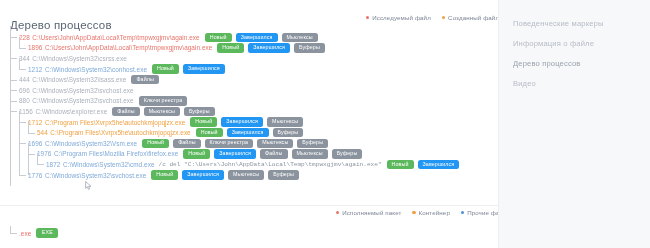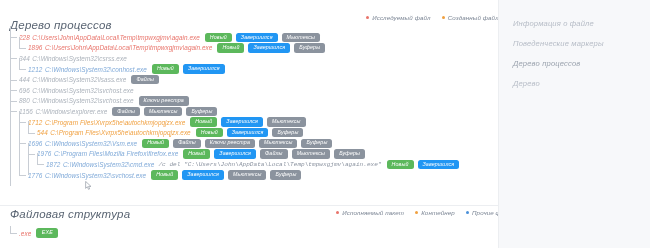--- a/index.html
+++ b/index.html
@@ -2,21 +2,21 @@
 <html><head>
 <meta charset="utf-8">
 <style>
   html,body{margin:0;padding:0;}
   body{
     width:650px;height:248px;overflow:hidden;
     background:#ffffff;
     font-family:"Liberation Sans","DejaVu Sans",sans-serif;
     color:#3c4858;
   }
-  .page{position:relative;width:650px;height:204px;background:#fff;font-style:italic;}
+  .page{position:relative;width:650px;height:204px;background:#fff;}
 
   
   .sidebar{
     position:absolute;right:0;top:0;width:152px;height:248px;
     background:#f7f8fa;border-left:1px solid #eceef1;
     box-sizing:border-box;padding:14px 0 0 14px;
   }
   .sidebar-item{
     font-size:7.6px;line-height:10px;color:#b6bcc6;
     padding:5.0px 0;letter-spacing:.15px;white-space:nowrap;cursor:pointer;
@@ -324,21 +324,20 @@
             <span class="badge b-blue">Завершился</span>
             <span class="badge b-grey">Мьютексы</span>
             <span class="badge b-grey">Буферы</span>
           </span>
         </div>
       </div>
   </div>
 
   <div class="card-divider"></div>
 
-  <div class="section-title" id="fs-title">Файловая структура</div>
 
   <div class="legend" id="legend-bottom">
     <div class="legend-entry">
       <span class="legend-dot" style="background:#e8736a"></span>
       <span class="legend-text">Исполняемый пакет</span>
     </div>
     <div class="legend-entry">
       <span class="legend-dot" style="background:#f0a040"></span>
       <span class="legend-text">Контейнер</span>
     </div>
@@ -353,23 +352,23 @@
         <span class="fs-conn">
           <span class="v"></span>
           <span class="h"></span>
         </span>
         <span class="fs-name">.exe</span>
         <span class="fs-badge">EXE</span>
       </div>
     </div>
 
   <div class="sidebar">
+    <div class="sidebar-item">Поведенческие маркеры</div>
     <div class="sidebar-item">Информация о файле</div>
-    <div class="sidebar-item">Поведенческие маркеры</div>
     <div class="sidebar-item active">Дерево процессов</div>
-    <div class="sidebar-item">Дерево</div>
+    <div class="sidebar-item">Видео</div>
   </div>
 
   <svg class="cursor" viewBox="0 0 8 11">
     <path d="M0.5 0.5 L0.5 9 L2.6 7 L4.0 10.2 L5.4 9.6 L4.1 6.6 L7 6.6 Z" fill="#ffffff" stroke="#7a828e" stroke-width="0.7"></path>
   </svg>
 
 </div>
 
 </body></html>

